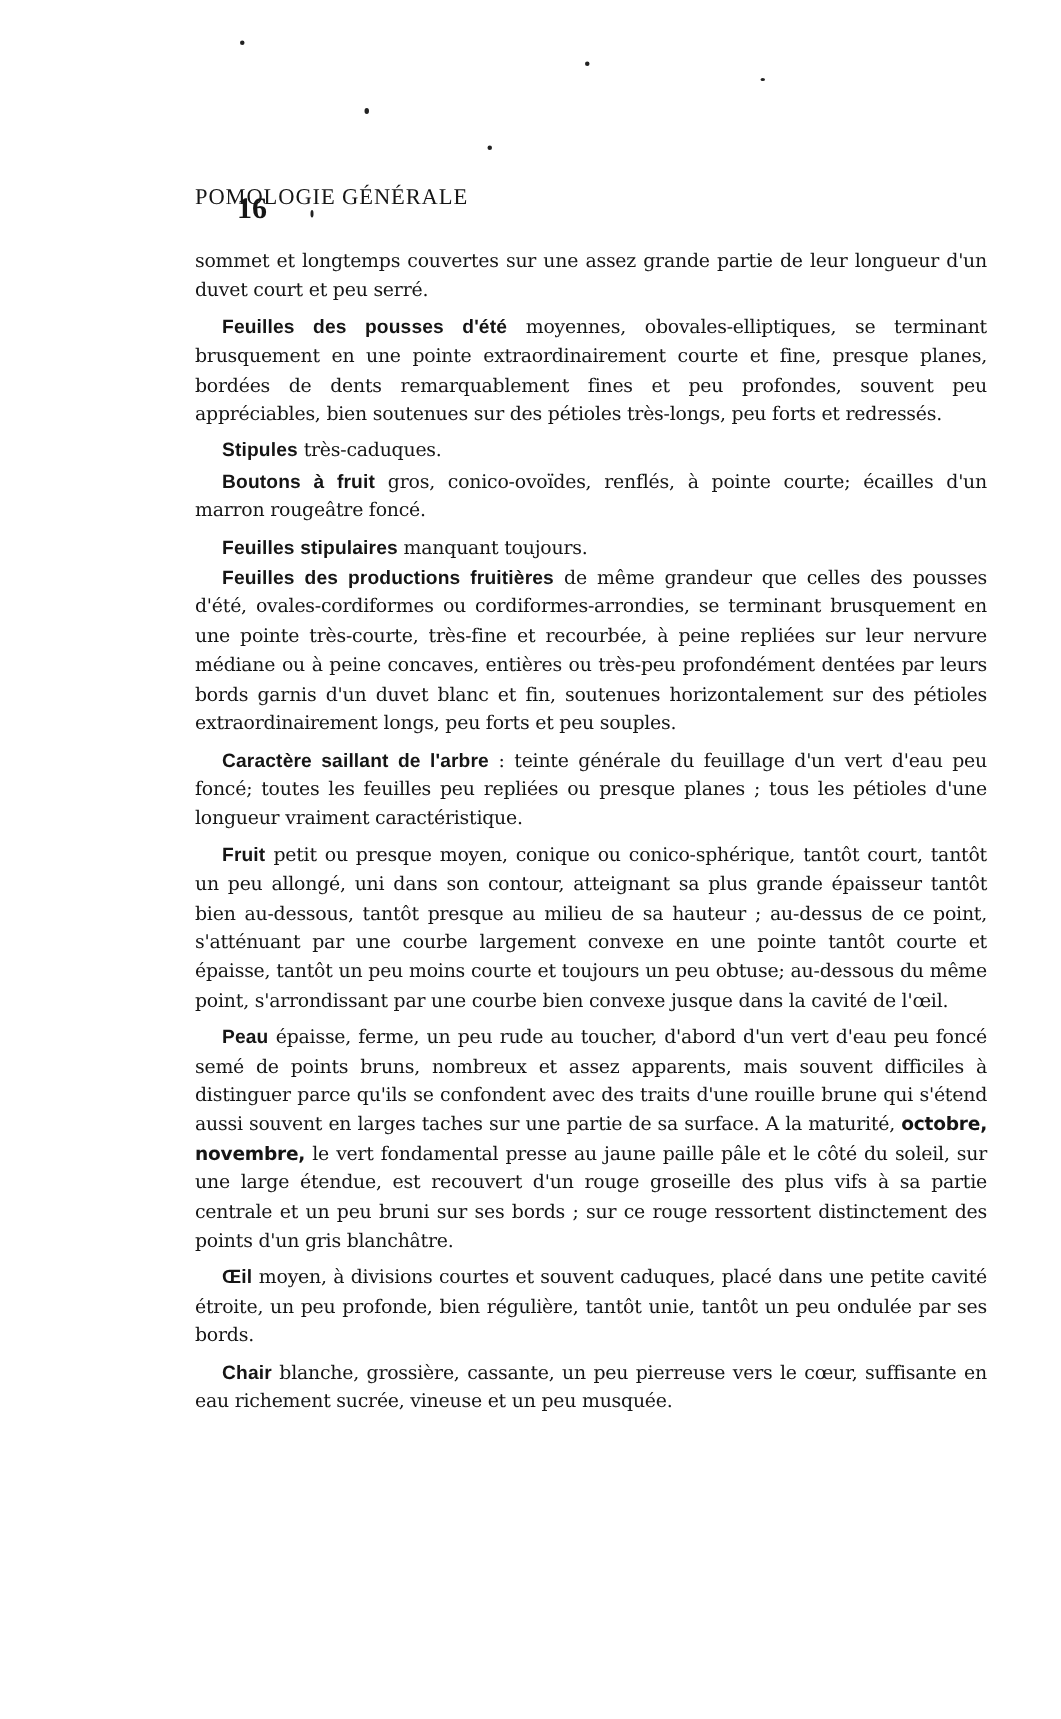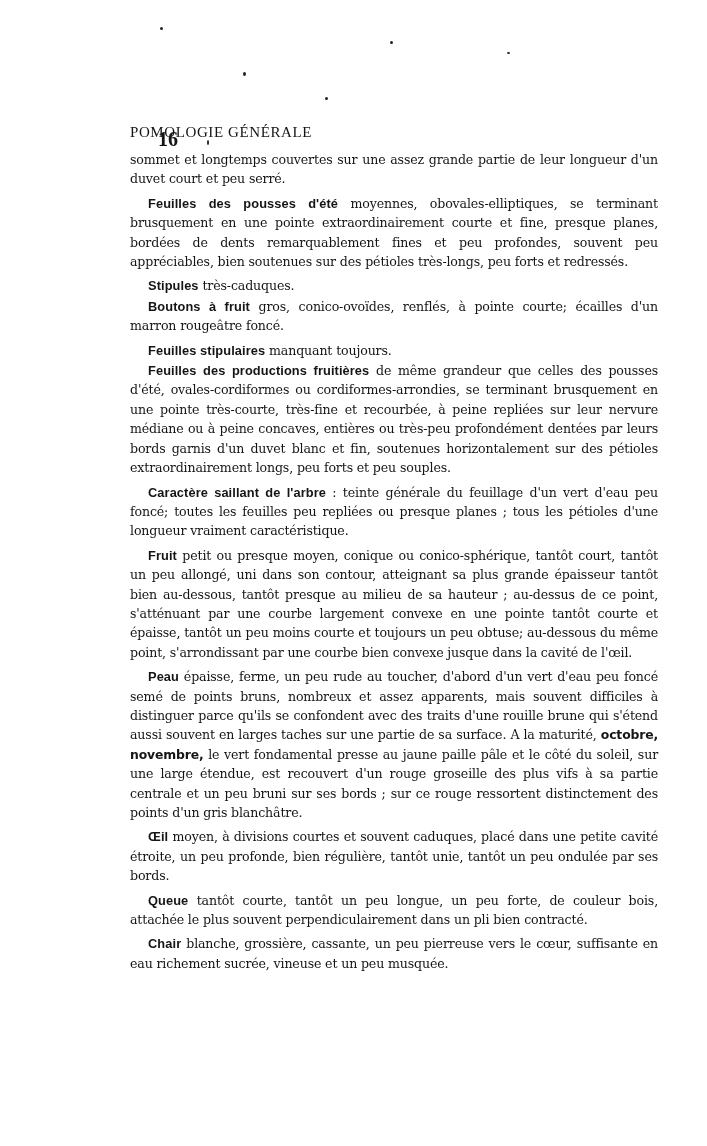--- a/index.html
+++ b/index.html
@@ -26,20 +26,21 @@
       text-align: left;
       font-family: "Liberation Serif", serif;
       font-size: 15px;
       letter-spacing: 0.6px;
     }
     .body-text {
       font-size: 12.6px;
       line-height: 19.4px;
       text-align: justify;
       letter-spacing: -0.15px;
+      margin-top: 14px;
     }
     .para { margin: 0 0 5px 0; text-indent: 18px; }
     .para.cont { text-indent: 0; }
     .term {
       font-family: Liberation Sans, sans-serif;
       font-weight: bold;
       font-size: 12.8px;
       letter-spacing: 0.1px;
     }
     .em {
@@ -90,19 +91,16 @@
     <p class="para">
       <span class="term">Fruit</span><span> petit ou presque moyen, conique ou conico-sphérique, tantôt court, tantôt un peu allongé, uni dans son contour, atteignant sa plus grande épaisseur tantôt bien au-dessous, tantôt presque au milieu de sa hauteur ; au-dessus de ce point, s'atténuant par une courbe largement convexe en une pointe tantôt courte et épaisse, tantôt un peu moins courte et toujours un peu obtuse; au-dessous du même point, s'arrondissant par une courbe bien convexe jusque dans la cavité de l'œil.</span>
     </p>
     <p class="para">
       <span class="term">Peau</span><span> épaisse, ferme, un peu rude au toucher, d'abord d'un vert d'eau peu foncé semé de points bruns, nombreux et assez apparents, mais souvent difficiles à distinguer parce qu'ils se confondent avec des traits d'une rouille brune qui s'étend aussi souvent en larges taches sur une partie de sa surface. A la maturité, </span><span class="em">octobre, novembre,</span><span> le vert fondamental presse au jaune paille pâle et le côté du soleil, sur une large étendue, est recouvert d'un rouge groseille des plus vifs à sa partie centrale et un peu bruni sur ses bords ; sur ce rouge ressortent distinctement des points d'un gris blanchâtre.</span>
     </p>
     <p class="para">
       <span class="term">Œil</span><span> moyen, à divisions courtes et souvent caduques, placé dans une petite cavité étroite, un peu profonde, bien régulière, tantôt unie, tantôt un peu ondulée par ses bords.</span>
     </p>
     <p class="para">
-      <span class="term">Queue</span><span> tantôt courte, tantôt un peu longue, un peu forte, de couleur bois, attachée le plus souvent perpendiculairement dans un pli bien contracté.</span>
-    </p>
-    <p class="para">
       <span class="term">Chair</span><span> blanche, grossière, cassante, un peu pierreuse vers le cœur, suffisante en eau richement sucrée, vineuse et un peu musquée.</span>
     </p>
   </div>
 </div>
 
 </body></html>

